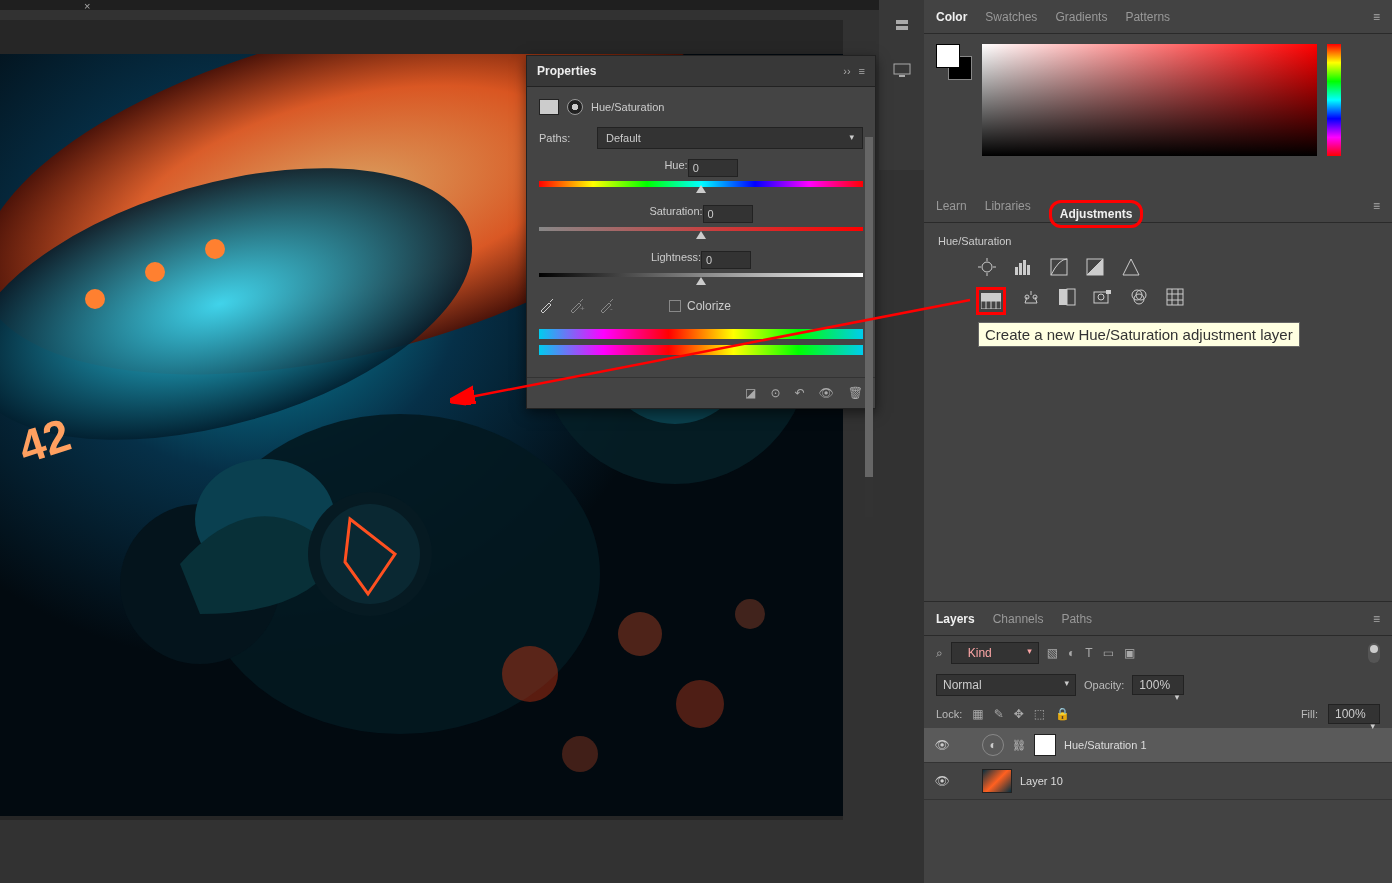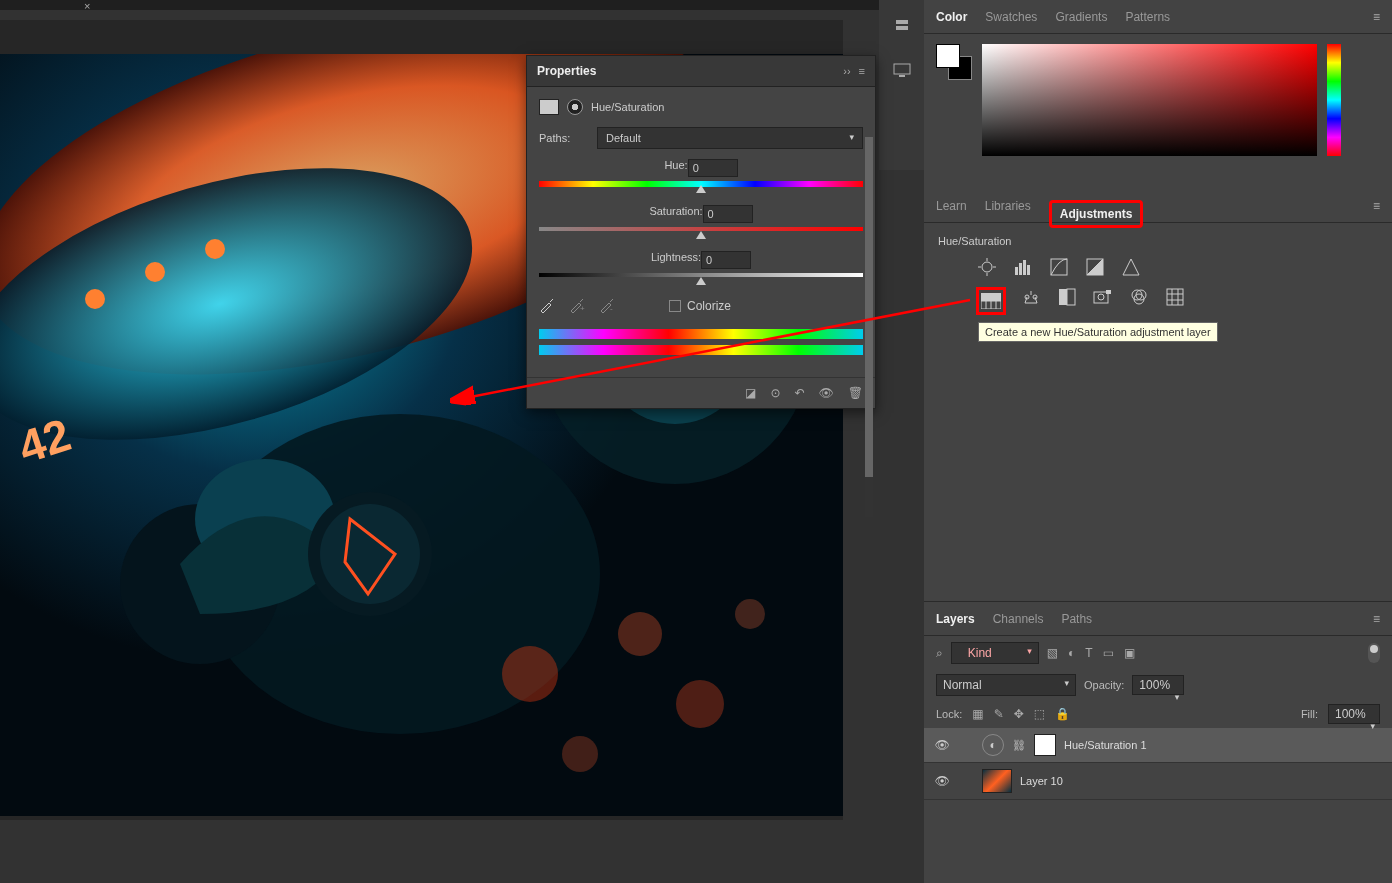--- a/index.html
+++ b/index.html
@@ -18,27 +18,27 @@
 .panel-tab.active { color: #f0f0f0; font-weight: bold; }
 .panel-menu { margin-left: auto; color: #aaa; }
 .color-panel-body { height: 135px; display: flex; gap: 10px; padding: 10px 12px; }
 .fg-bg-swatches { position: relative; width: 36px; height: 36px; }
 .fg-swatch { position: absolute; top: 0; left: 0; width: 24px; height: 24px; background: #fff; border: 1px solid #000; }
 .bg-swatch { position: absolute; top: 12px; left: 12px; width: 24px; height: 24px; background: #000; border: 1px solid #888; }
 .color-field { width: 335px; height: 112px; background: linear-gradient(to right, #fff, #f00); position: relative; }
 .color-field::after { content: ""; position: absolute; inset: 0; background: linear-gradient(to bottom, transparent, #000); }
 .hue-strip { width: 14px; height: 112px; background: linear-gradient(to bottom, #f00, #ff0, #0f0, #0ff, #00f, #f0f, #f00); }
 .adjustments-panel { margin-top: 20px; }
-.adj-tab-highlight { border: 3px solid #ff0000; padding: 4px 8px; border-radius: 4px; margin-top: 16px; }
+.adj-tab-highlight { border: 3px solid #ff0000; padding: 4px 8px; border-radius: 12px; margin-top: 16px; }
 .adj-body { padding: 12px 14px; }
 .adj-label { font-size: 11px; color: #ccc; margin-bottom: 10px; }
 .adj-icons-row { display: flex; gap: 14px; margin-bottom: 10px; padding-left: 38px; }
 .adj-icon { width: 22px; height: 20px; display: flex; align-items: center; justify-content: center; cursor: pointer; }
 .adj-icon.highlighted { border: 3px solid #ff0000; width: 30px; height: 28px; }
-.tooltip { position: absolute; background: #ffffe1; color: #333; border: 1px solid #666; padding: 3px 6px; font-size: 11px; top: 322px; left: 978px; z-index: 200; }
+.tooltip { position: absolute; background: #ffffe1; color: #333; border: 1px solid #666; padding: 3px 6px; font-size: 15px; top: 322px; left: 978px; z-index: 200; }
 .layers-panel { position: absolute; bottom: 0; right: 0; width: 468px; height: 282px; background: #434343; border-top: 1px solid #2a2a2a; }
 .layer-filter-row { display: flex; align-items: center; gap: 8px; padding: 6px 12px; }
 .filter-dropdown { background: #333; border: 1px solid #222; color: #fca5a5; padding: 3px 20px 3px 16px; width: 88px; position: relative; }
 .filter-dropdown::after { content: "▾"; position: absolute; right: 6px; font-size: 9px; }
 .filter-icons { display: flex; gap: 10px; color: #aaa; }
 .filter-toggle { width: 12px; height: 20px; background: #555; border-radius: 6px; margin-left: auto; position: relative; }
 .filter-toggle::after { content: ""; position: absolute; width: 8px; height: 8px; background: #ccc; border-radius: 50%; top: 2px; left: 2px; }
 .layer-opts-row { display: flex; align-items: center; gap: 8px; padding: 4px 12px; }
 .blend-dropdown { background: #333; border: 1px solid #222; color: #ccc; padding: 3px 6px; width: 140px; position: relative; }
 .blend-dropdown::after { content: "▾"; position: absolute; right: 6px; font-size: 9px; }

